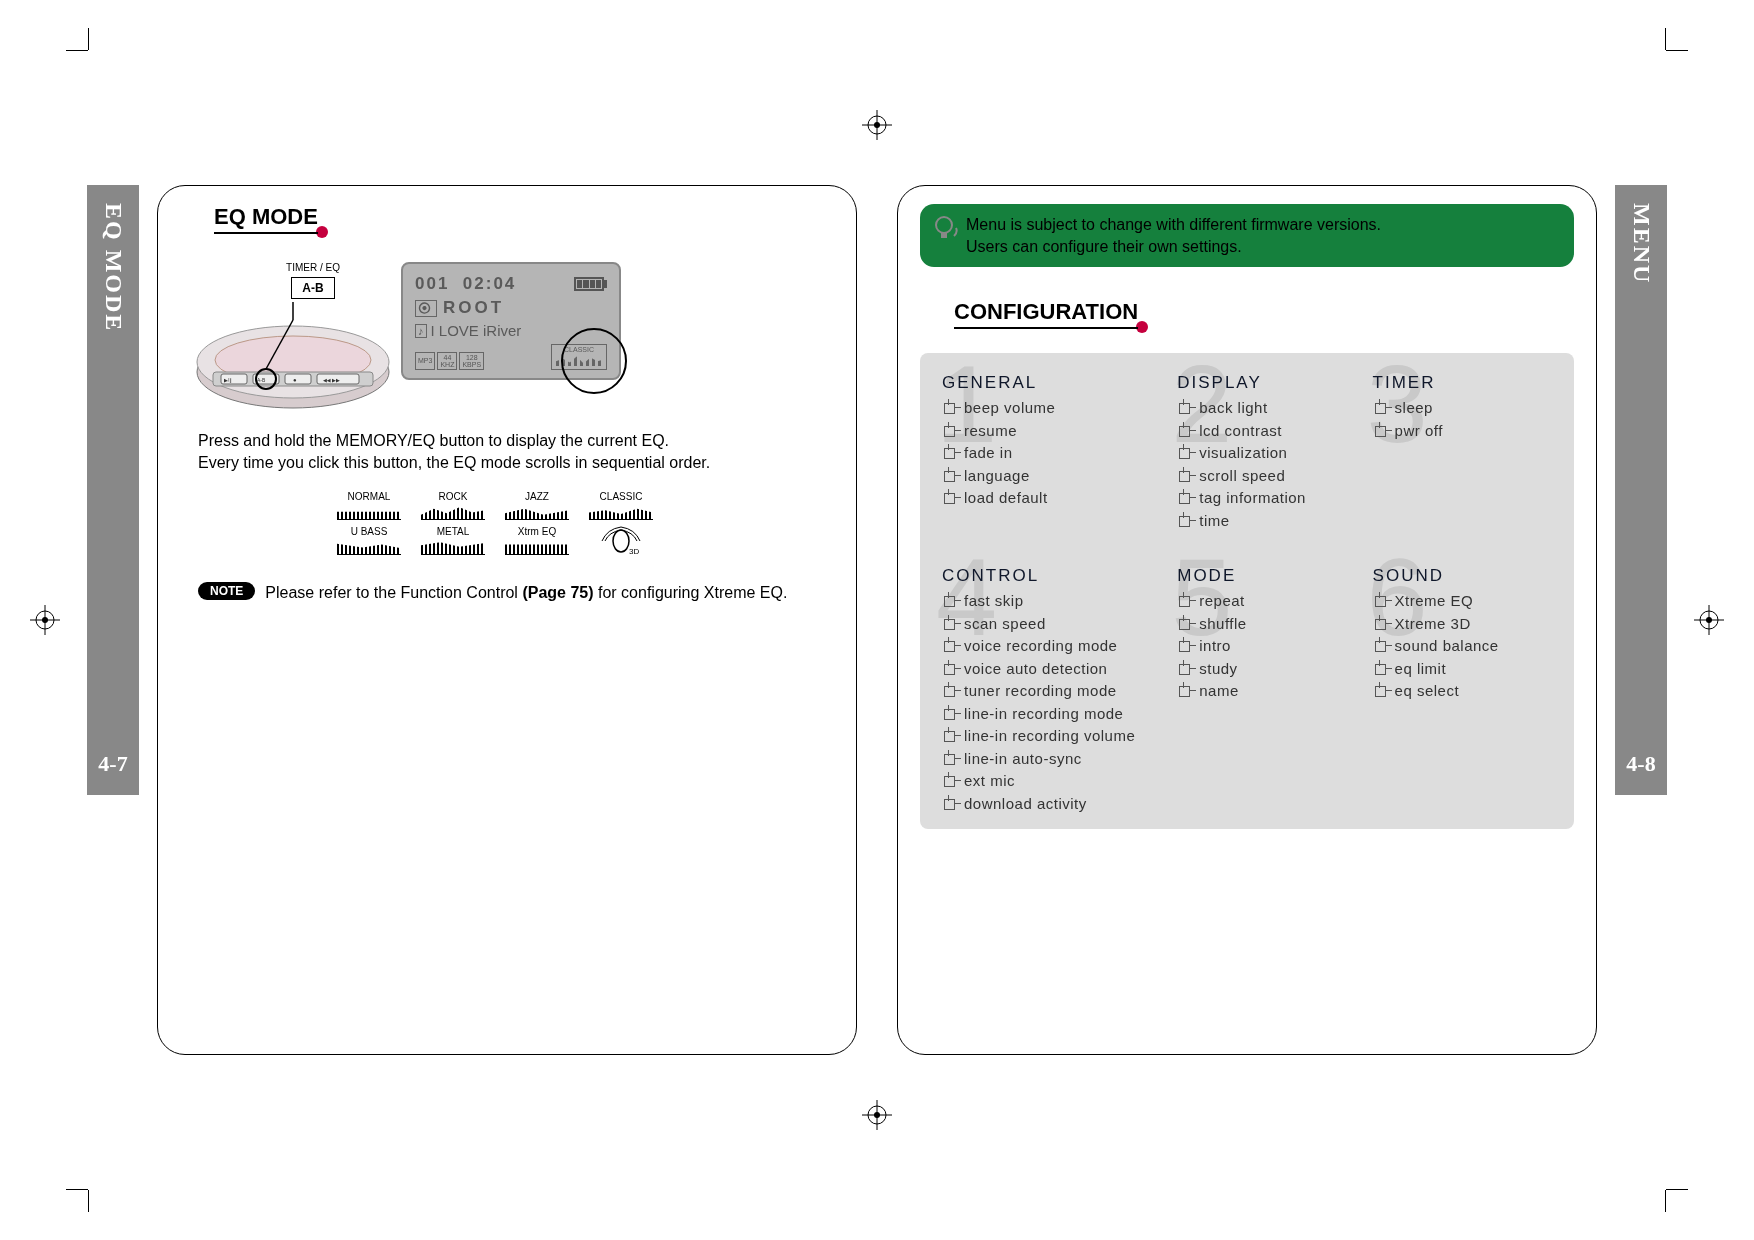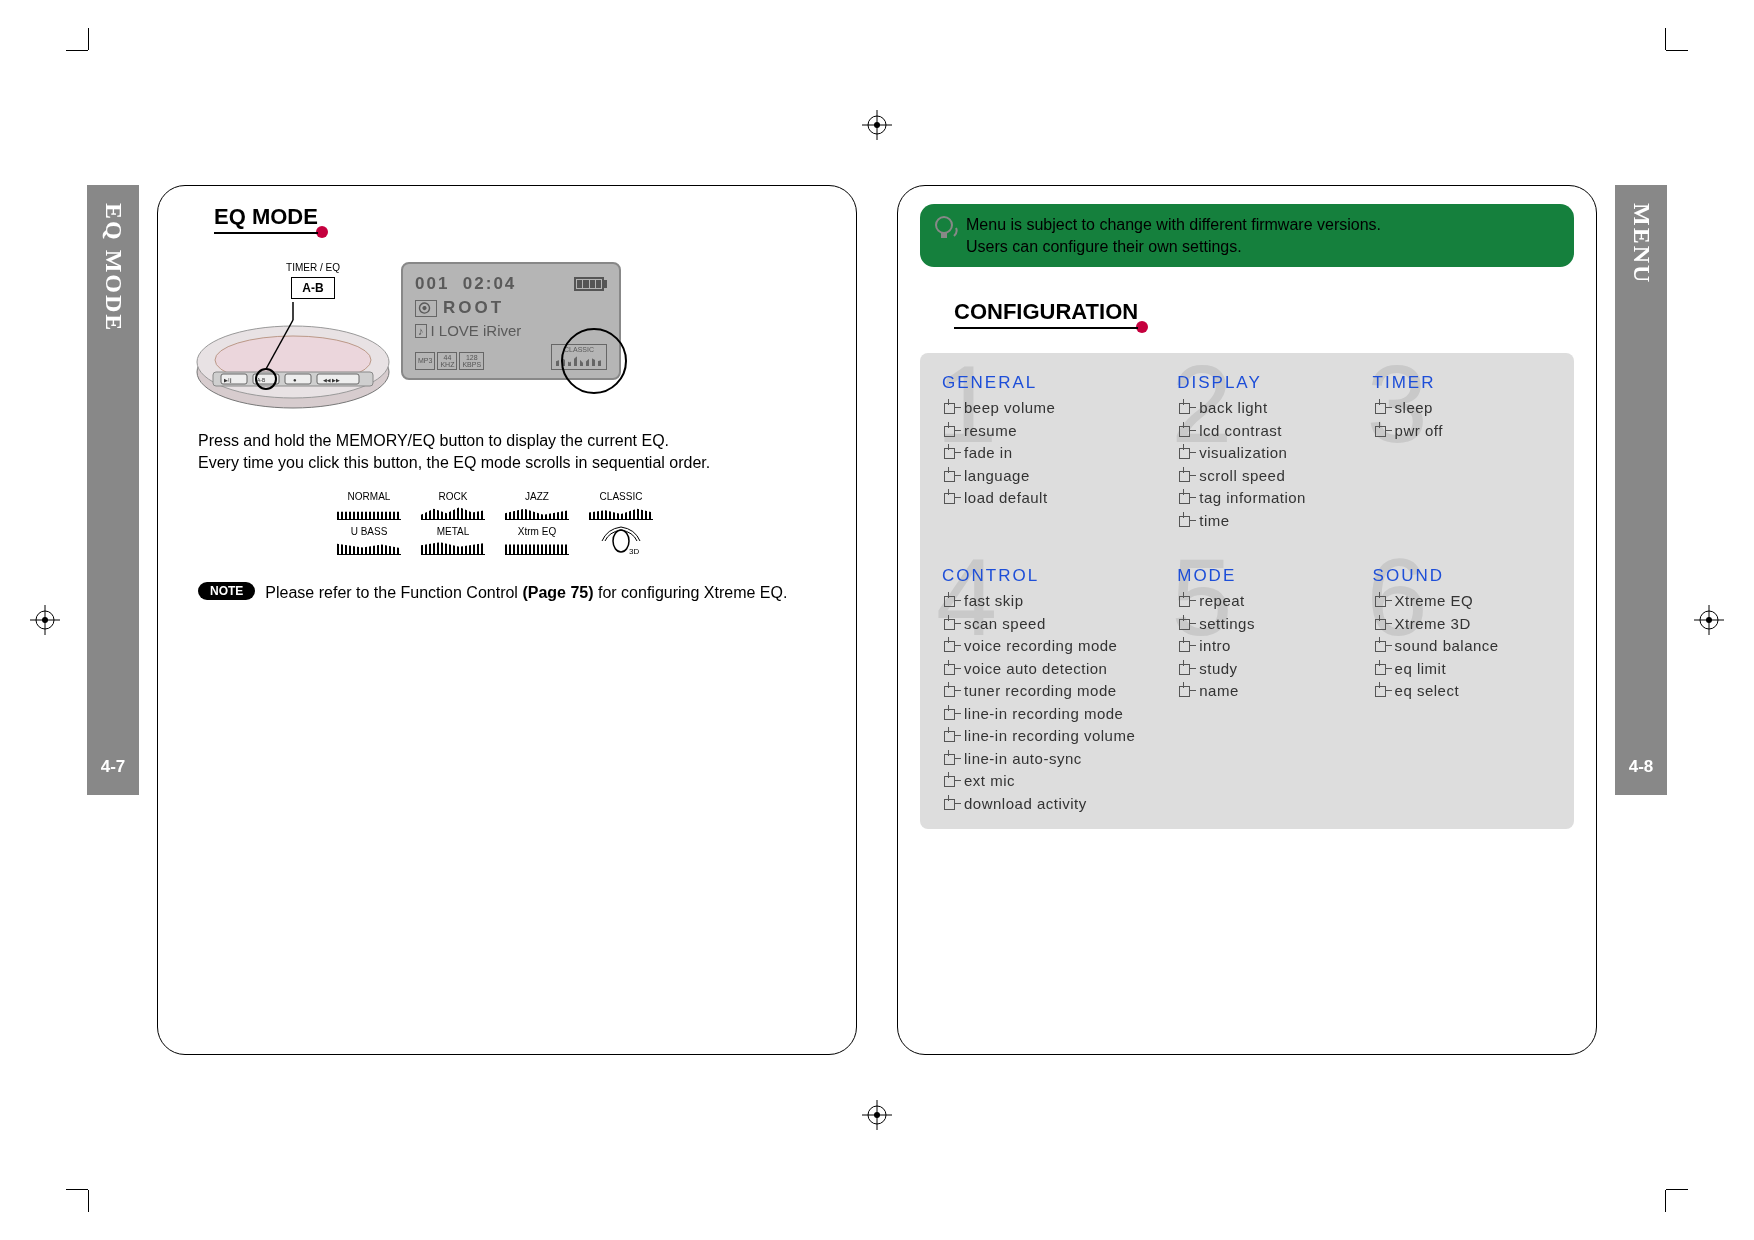--- a/index.html
+++ b/index.html
@@ -42,22 +42,22 @@
     background:#888; color:#fff; display:flex; flex-direction:column;
     align-items:center; justify-content:flex-start; padding-top:18px;
     font-family: Georgia, 'Times New Roman', serif;
   }
   .sidetab.left { left:0; }
   .sidetab.right { right:0; }
   .sidetab .vlabel {
     writing-mode: vertical-rl; font-size:24px; font-weight:bold; letter-spacing:2px;
   }
   .sidetab .pagenum {
-    position:absolute; bottom:18px; font-size:17px; font-weight:bold;
-    font-family: Liberation Sans, sans-serif;
+    position:absolute; bottom:18px; font-size:22px; font-weight:bold;
+    font-family: Liberation Serif, serif;
   }
 
   
   .panel {
     position:absolute; top:0; bottom:0; border:1.5px solid #000; border-radius:28px;
     background:#fff;
   }
   .page.left .panel { left:70px; right:20px; }
   .page.right .panel { left:20px; right:70px; }
 
@@ -133,21 +133,21 @@
   .config-grid {
     background:#ddd; border-radius:8px; margin:20px 22px 0; padding:20px 22px 14px;
     display:grid; grid-template-columns: 1.15fr 0.95fr 0.9fr; row-gap:34px; column-gap:6px;
     font-size:14px; color:#333;
   }
   .cfg-col { position:relative; }
   .cfg-num {
     position:absolute; font-size:110px; font-weight:300; color:#c9c9c9; top:-24px; left:-6px; z-index:0;
     font-family: Arial, sans-serif; line-height:1;
   }
-  .cfg-head { font-size:17px; letter-spacing:2px; margin-bottom:4px; position:relative; z-index:1; color:#1d4ed8;}
+  .cfg-head { font-size:17px; letter-spacing:2px; margin-bottom:4px; position:relative; z-index:1; color:#0f172a;}
   .cfg-list { list-style:none; position:relative; z-index:1; }
   .cfg-list li { padding-left:22px; position:relative; line-height:1.5; font-size:15px; letter-spacing:0.5px;}
   .cfg-list li::before {
     content:""; position:absolute; left:2px; top:6px; width:9px; height:9px; border:1px solid #555;
   }
   .cfg-list li::after {
     content:""; position:absolute; left:6px; top:2px; width:1px; height:6px; background:#555;
   }
   .cfg-list li .dash { position:absolute; left:12px; top:10px; width:7px; height:1px; background:#555;}
 
@@ -385,21 +385,21 @@
               <li><span class="dash"></span><span>line-in auto-sync</span></li>
               <li><span class="dash"></span><span>ext mic</span></li>
               <li><span class="dash"></span><span>download activity</span></li>
             </ul>
         </div>
         <div class="cfg-col">
           <div class="cfg-num">5</div>
           <div class="cfg-head">MODE</div>
           <ul class="cfg-list">
               <li><span class="dash"></span><span>repeat</span></li>
-              <li><span class="dash"></span><span>settings</span></li>
+              <li><span class="dash"></span><span>shuffle</span></li>
               <li><span class="dash"></span><span>intro</span></li>
               <li><span class="dash"></span><span>study</span></li>
               <li><span class="dash"></span><span>name</span></li>
             </ul>
         </div>
         <div class="cfg-col">
           <div class="cfg-num">6</div>
           <div class="cfg-head">SOUND</div>
           <ul class="cfg-list">
               <li><span class="dash"></span><span>Xtreme EQ</span></li>

